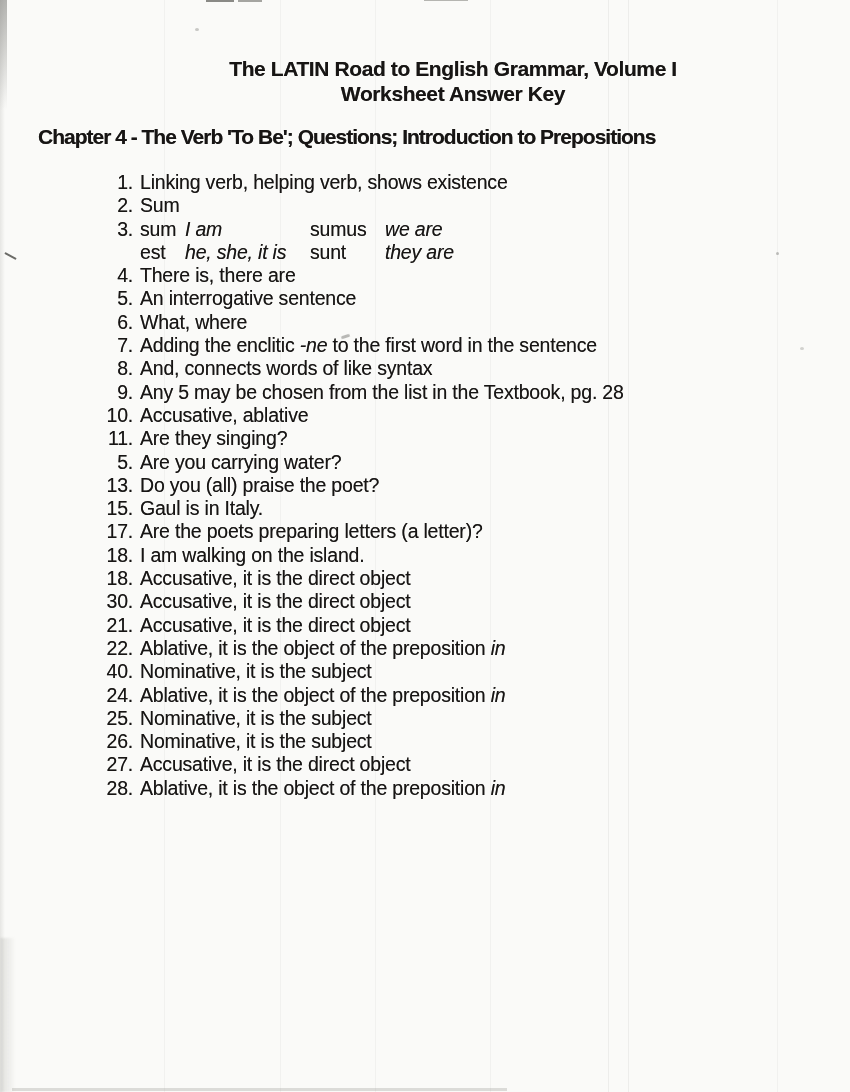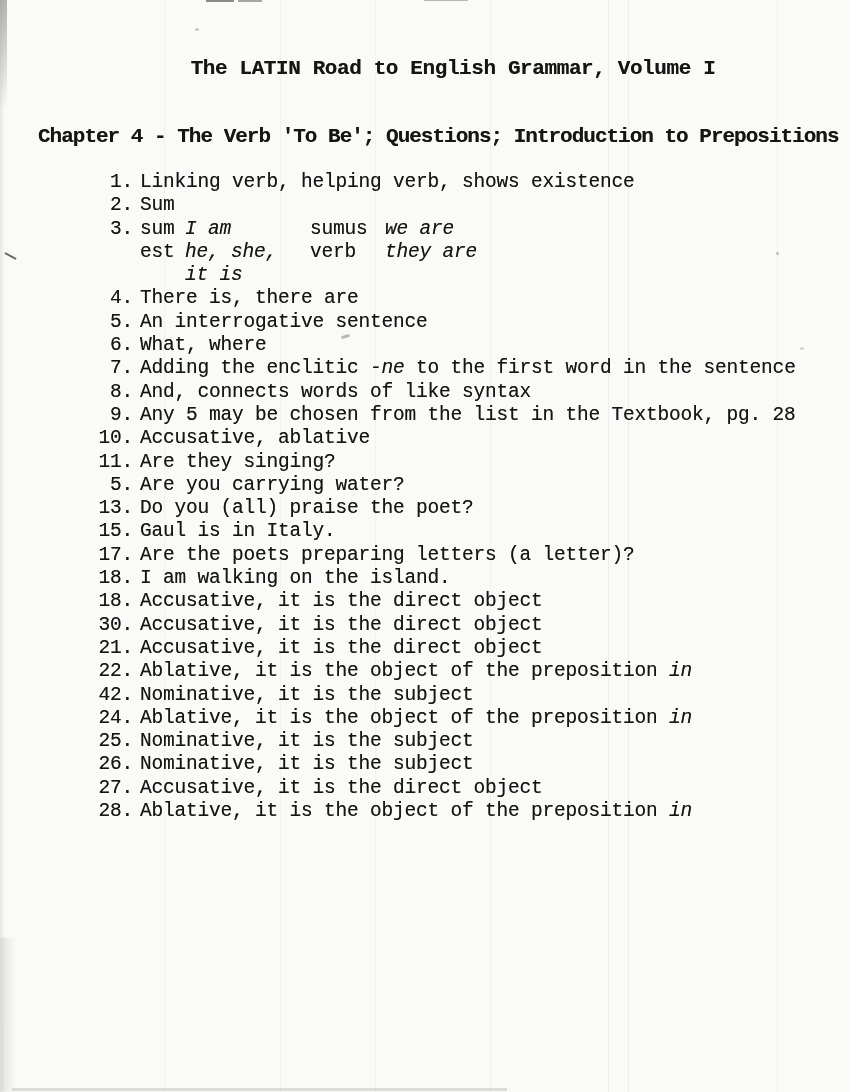--- a/index.html
+++ b/index.html
@@ -7,21 +7,21 @@
     --ink:#171514;
   }
   *{box-sizing:border-box;}
   html,body{margin:0;padding:0;background:#e9e9e7;}
   .page{
     position:relative;
     width:850px;height:1092px;
     margin:0 auto;
     background:var(--paper);
     overflow:hidden;
-    font-family:Liberation Mono, monospace;
+    font-family:Liberation Sans, sans-serif;
     color:var(--ink);
   }
   
   .streak{position:absolute;top:0;bottom:0;width:1px;background:rgba(0,0,0,0.035);}
   .streak.s608,.streak.s628{background:rgba(0,0,0,0.05);}
   .edge-strip{position:absolute;left:0;top:0;bottom:0;width:5px;
     background:linear-gradient(to right,rgba(160,160,156,0.22),rgba(160,160,156,0));}
   .edge-top{position:absolute;left:0;top:0;width:7px;height:110px;
     background:linear-gradient(to bottom,rgba(120,120,116,0.55),rgba(120,120,116,0));}
   .edge-bottom{position:absolute;left:0;top:938px;width:16px;height:154px;
@@ -86,20 +86,21 @@
   <div class="speck t1"></div>
   <div class="speck t2"></div>
   <div class="speck t3"></div>
   <div class="dot d1"></div>
   <div class="dot d2"></div>
   <div class="dot d3"></div>
   <div class="pen-mark"></div>
   <div class="smudge"></div>
 
   <div class="hdr title1">The LATIN Road to English Grammar, Volume I</div>
+  <div class="hdr title2">Worksheet Answer Key</div>
   <div class="hdr chapter">Chapter 4 - The Verb 'To Be'; Questions; Introduction to Prepositions</div>
 
   <ol class="answers" id="answer-list">
       <li>
         <span class="num">1.</span>
         <span class="content"><span>Linking verb, helping verb, shows existence</span></span>
       </li>
       <li>
         <span class="num">2.</span>
         <span class="content"><span>Sum</span></span>
@@ -109,21 +110,21 @@
         <span class="content">
           <span class="conj-row" style="display: flex;">
             <span class="c1">sum</span>
             <span class="c2">I am</span>
             <span class="c3">sumus</span>
             <span class="c4">we are</span>
           </span>
           <span class="conj-row" style="display: flex;">
             <span class="c1">est</span>
             <span class="c2">he, she, it is</span>
-            <span class="c3">verb</span>
+            <span class="c3">sunt</span>
             <span class="c4">they are</span>
           </span>
         </span>
       </li>
       <li>
         <span class="num">4.</span>
         <span class="content"><span>There is, there are</span></span>
       </li>
       <li>
         <span class="num">5.</span>
@@ -183,21 +184,21 @@
       </li>
       <li>
         <span class="num">21.</span>
         <span class="content"><span>Accusative, it is the direct object</span></span>
       </li>
       <li>
         <span class="num">22.</span>
         <span class="content"><span>Ablative, it is the object of the preposition </span><span class="it">in</span></span>
       </li>
       <li>
-        <span class="num">42.</span>
+        <span class="num">40.</span>
         <span class="content"><span>Nominative, it is the subject</span></span>
       </li>
       <li>
         <span class="num">24.</span>
         <span class="content"><span>Ablative, it is the object of the preposition </span><span class="it">in</span></span>
       </li>
       <li>
         <span class="num">25.</span>
         <span class="content"><span>Nominative, it is the subject</span></span>
       </li>

